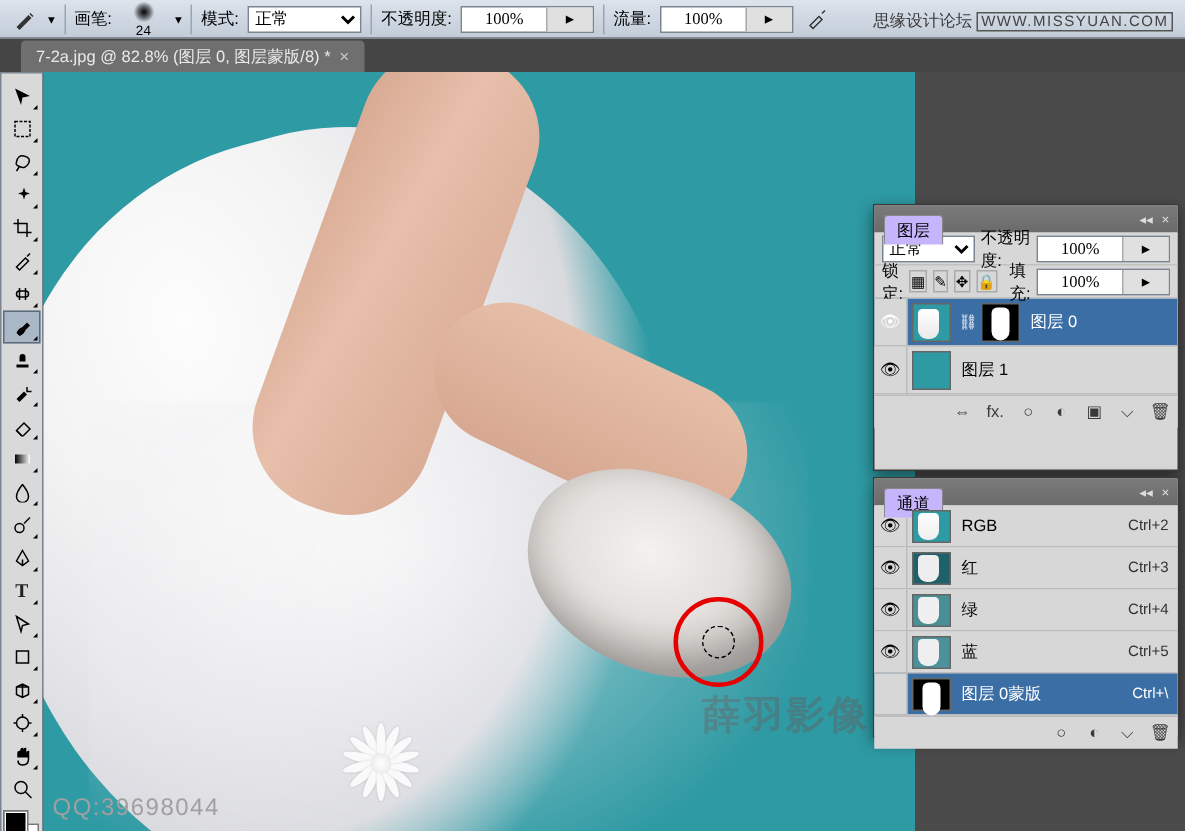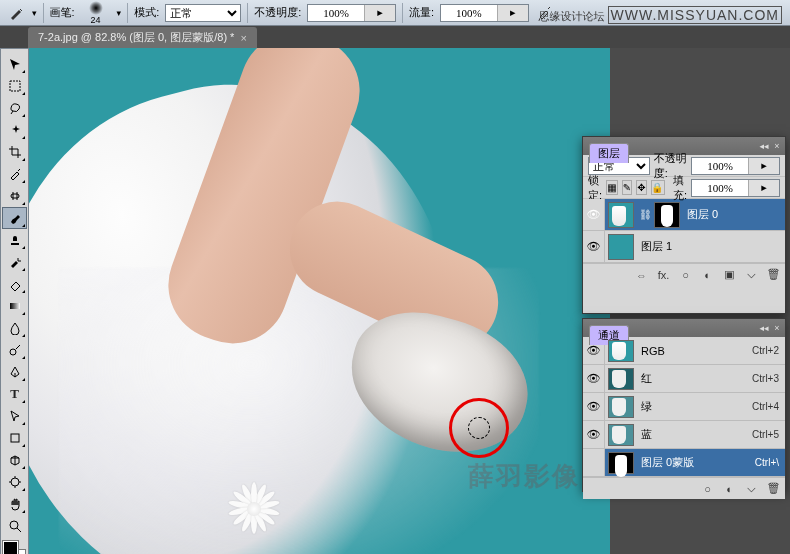--- a/index.html
+++ b/index.html
@@ -14,24 +14,24 @@
 .brush-dot{width:14px;height:14px;border-radius:50%;background:radial-gradient(circle,#000 0%,rgba(0,0,0,0.5) 40%,transparent 70%);}
 select{font-size:11px;height:18px;border:1px solid #7a8590;background:#fff;}
 select.mode{width:76px;}
 .pct-box{display:inline-flex;border:1px solid #7a8590;background:#fff;height:18px;align-items:center;}
 .pct-box span{padding:0 15px;font-family:Liberation Serif, serif;}
 .pct-box .arr{width:12px;background:#e0e0e0;border-left:1px solid #aaa;height:100%;display:flex;align-items:center;justify-content:center;}
 .options-bar .icon-btn{width:20px;height:20px;border:1px solid transparent;display:flex;align-items:center;justify-content:center;}
 
 
 .wm-right{position:absolute;right:8px;top:6px;color:#3a3a3a;font-size:11px;}
-.wm-right .box{display:inline-block;border:1px solid #555;padding:0 2px;font-size:14px;margin-left:3px;letter-spacing:1px;color:#444;}
-
-
-.tab-bar{height:22px;background:#454545;display:flex;align-items:flex-end;padding-left:28px;}
+.wm-right .box{display:inline-block;border:1px solid #555;padding:0 2px;font-size:10px;margin-left:3px;letter-spacing:1px;color:#444;}
+
+
+.tab-bar{height:22px;background:#454545;display:flex;align-items:flex-end;padding-left:14px;}
 .tab{background:#6f6f6f;color:#eaeaea;padding:3px 10px;border-radius:3px 3px 0 0;display:flex;align-items:center;gap:6px;font-size:11px;}
 .tab .x{color:#ccc;}
 
 
 .tool-col{position:absolute;left:0;top:48px;width:29px;background:#d9d9d9;border:1px solid #7a8590;display:flex;flex-direction:column;align-items:center;padding-top:4px;}
 .tool-btn{width:25px;height:22px;display:flex;align-items:center;justify-content:center;color:#222;border:1px solid transparent;position:relative;}
 .tool-btn.sel{background:#a9b7c6;border:1px solid #5c6b7a;}
 .tool-btn .tri{position:absolute;right:1px;bottom:1px;width:0;height:0;border-left:3px solid transparent;border-bottom:3px solid #000;}
 .swatches{margin-top:3px;position:relative;width:25px;height:25px;}
 .sw-f{position:absolute;width:15px;height:15px;background:#000;border:1px solid #fff;outline:1px solid #777;left:1px;top:1px;}
@@ -312,20 +312,21 @@
         <div class="petal" style="transform: rotate(102.857deg);"></div>
         <div class="petal" style="transform: rotate(77.1429deg);"></div>
         <div class="petal" style="transform: rotate(51.4286deg);"></div>
         <div class="petal" style="transform: rotate(25.7143deg);"></div>
         <div class="petal" style="transform: rotate(0deg);"></div>
       <div class="center"></div>
     </div>
     <div class="red-ring">
         <div class="inner"></div>
       </div>
+    <div class="bottom-wm">QQ:39698044</div>
     <div class="bottom-wm2">薛羽影像</div>
   </div>
 </div>
 
 <div class="panel panel-layers">
   <div class="p-titlebar">
     <span class="t-ic">◂◂</span>
     <span class="t-ic">×</span>
   </div>
   <div class="p-tab">图层</div>

